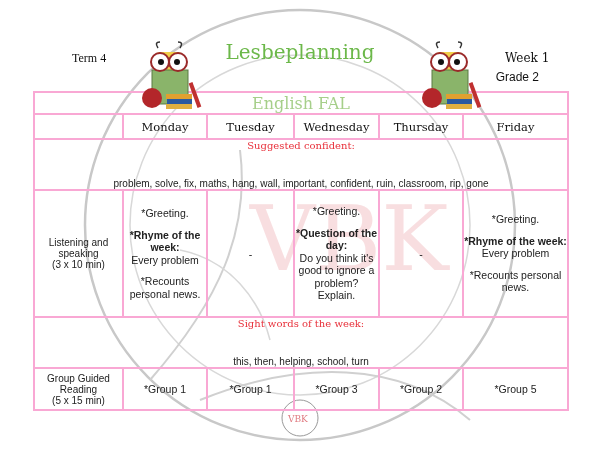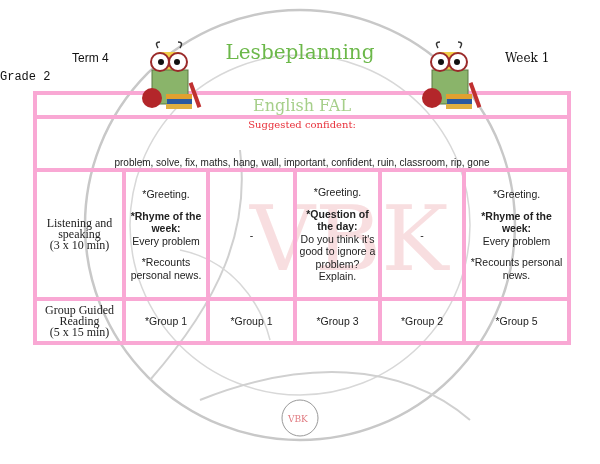--- a/index.html
+++ b/index.html
@@ -1,31 +1,31 @@
 <!DOCTYPE html>
 <html><head>
 <meta charset="utf-8">
 <style>
   html,body{margin:0;padding:0;}
   body{width:600px;height:464px;background:#fff;position:relative;overflow:hidden;font-family:"Liberation Sans",sans-serif;}
   .wm{position:absolute;left:0;top:0;width:600px;height:464px;pointer-events:none;}
-  .hdr-term{position:absolute;left:72px;top:51px;font-family:Liberation Sans, sans-serif;font-size:12px;color:#111;}
+  .hdr-term{position:absolute;left:72px;top:51px;font-family:Liberation Serif, serif;font-size:12px;color:#111;}
   .hdr-week{position:absolute;left:505px;top:51px;font-family:"DejaVu Serif",serif;font-size:12px;color:#111;}
   .hdr-title{position:absolute;left:0;width:600px;top:40px;text-align:center;font-family:"DejaVu Serif",serif;font-size:20px;color:#6cb84a;}
-  .hdr-grade{position:absolute;left:0;width:539px;top:70px;text-align:left;font-family:Liberation Mono, monospace;font-size:12px;color:#111;}
+  .hdr-grade{position:absolute;left:0;width:539px;top:70px;text-align:right;font-family:Liberation Sans, sans-serif;font-size:12px;color:#111;}
   .bug{position:absolute;width:70px;height:72px;}
   table{position:absolute;left:33px;top:91px;width:534px;border-collapse:collapse;table-layout:fixed;}
-  td{border:4px solid #f9a8d4;text-align:center;vertical-align:middle;padding:0;font-size:10.5px;color:#222;}
+  td{border:2px solid #f9a8d4;text-align:center;vertical-align:middle;padding:0;font-size:10.5px;color:#222;}
   .subj{font-family:"DejaVu Serif",serif;font-size:16px;color:#a6cf8a;height:20px;}
   .topic{font-family:"DejaVu Serif",serif;font-size:12px;color:#5a9a3a;height:16px;}
   .day{font-family:"DejaVu Serif",serif;font-size:11.5px;color:#111;height:23px;}
   .vocab{height:30px;}
   .red{font-family:"DejaVu Serif",serif;font-size:10px;color:#e8303a;display:block;}
   .plain{display:block;font-size:10px;color:#222;margin-top:27px;}
-  .rowlbl{font-family:Liberation Serif, serif;font-size:12px;color:#222;line-height:11px;}
+  .rowlbl{font-family:Liberation Sans, sans-serif;font-size:10px;color:#222;line-height:11px;}
   .cell p{margin:0;line-height:12.5px;}
   .cell .gap{height:9px;}
   .big{height:125px;}
   .sight{height:35px;}
   .group{height:40px;}
   b{font-weight:bold;}
 </style>
 </head>
 <body>
 
@@ -52,20 +52,28 @@
       <col style="width:87px">
       <col style="width:85px">
       <col style="width:84px">
       <col style="width:105px">
   </colgroup>
   <tbody>
       <tr>
         <td colspan="6" class="subj">English FAL</td>
       </tr>
   <tr>
+    <td class="day"></td>
+    <td class="day">Monday</td>
+    <td class="day">Tuesday</td>
+    <td class="day">Wednesday</td>
+    <td class="day">Thursday</td>
+    <td class="day">Friday</td>
+  </tr>
+  <tr>
     <td colspan="6" class="vocab">
       <span class="red">Suggested confident:</span>
       <span class="plain">problem, solve, fix, maths, hang, wall, important, confident, ruin, classroom, rip, gone</span>
     </td>
   </tr>
   <tr>
     <td class="big rowlbl">
       <div>Listening and</div>
       <div>speaking</div>
       <div>(3 x 10 min)</div>
@@ -86,20 +94,26 @@
       <p>Do you think it's good to ignore a problem? Explain.</p>
     </td>
     <td class="big cell">-</td>
     <td class="big cell">
       <p>*Greeting.</p>
       <div class="gap"></div>
       <p><b>*Rhyme of the week:</b></p>
       <p>Every problem</p>
       <div class="gap"></div>
       <p>*Recounts personal news.</p>
+    </td>
+  </tr>
+  <tr>
+    <td colspan="6" class="sight">
+      <span class="red">Sight words of the week:</span>
+      <span class="plain">this, then, helping, school, turn</span>
     </td>
   </tr>
   <tr>
     <td class="group rowlbl">
       <div>Group Guided Reading</div>
       <div>(5 x 15 min)</div>
     </td>
     <td class="group">*Group 1</td>
     <td class="group">*Group 1</td>
     <td class="group">*Group 3</td>

